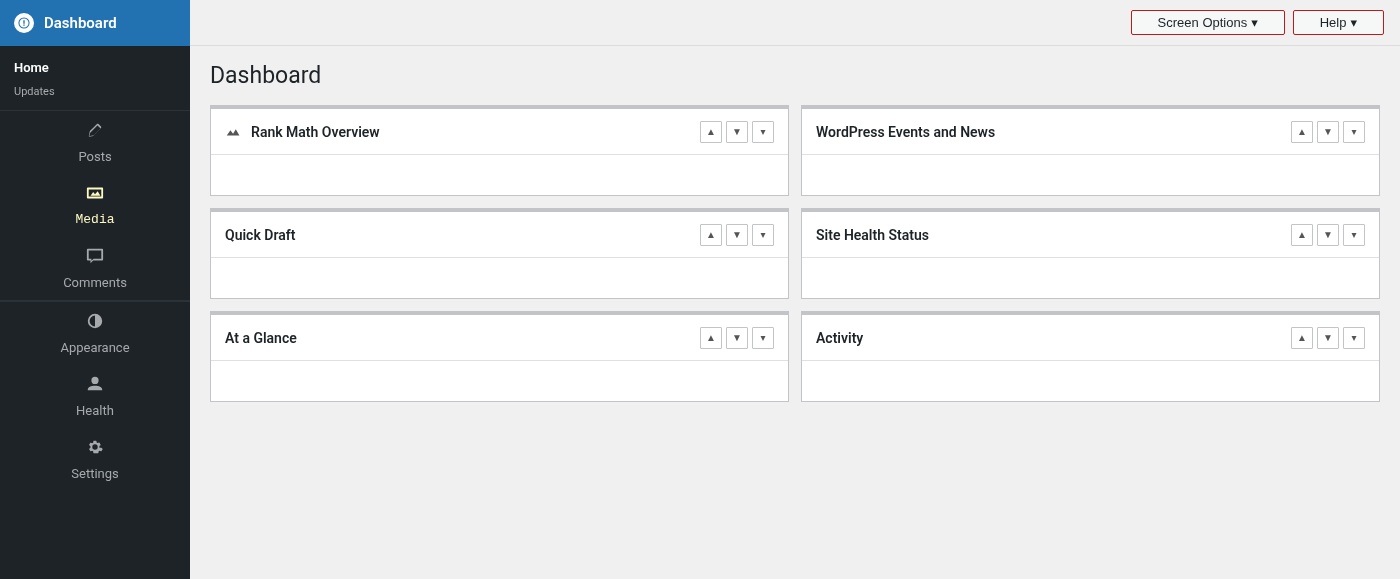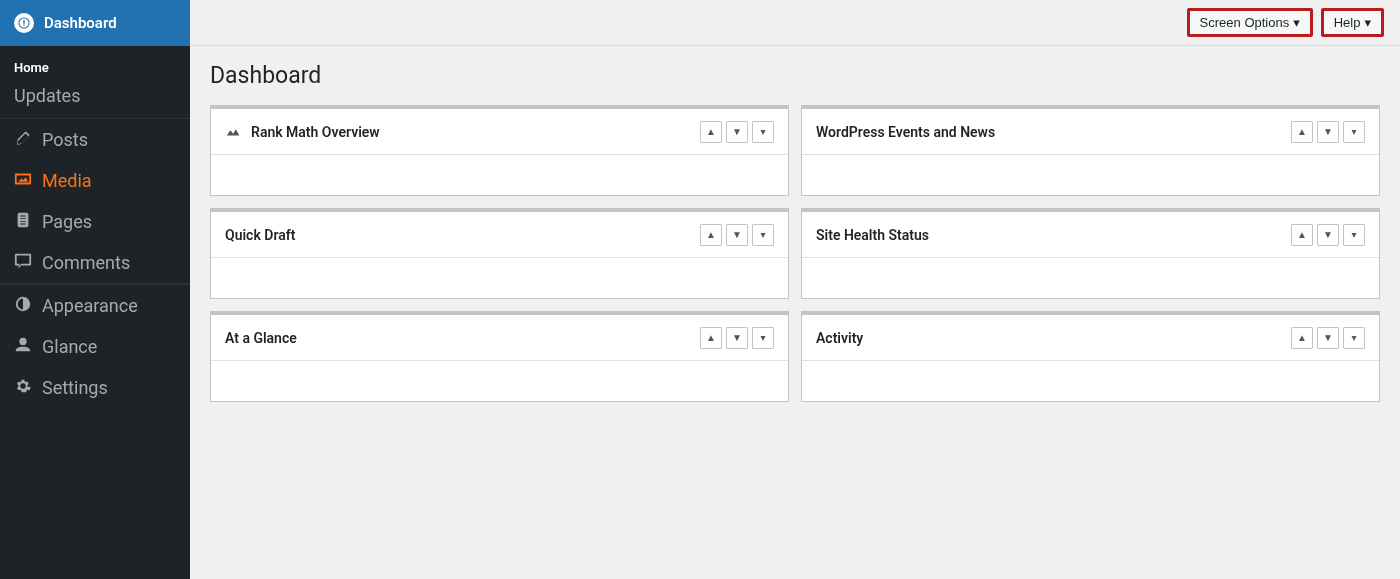--- a/index.html
+++ b/index.html
@@ -49,41 +49,42 @@
       color: #fff;
       font-size: 13px;
       font-weight: 600;
       cursor: pointer;
     }
 
     .sidebar-updates-link {
       display: block;
       padding: 4px 14px 8px 14px;
       color: #a7aaad;
-      font-size: 18px;
+      font-size: 11px;
       cursor: pointer;
     }
 
     .sidebar-divider {
       border: none;
       border-top: 1px solid #2c3338;
       margin: 0;
     }
 
     .sidebar-item {
       display: flex;
-      align-items: flex-start;
+      align-items: center;
       gap: 10px;
       padding: 10px 14px;
       color: #a7aaad;
-      font-size: 18px;
+      font-size: 13px;
       cursor: pointer;
       position: relative;
-    }
-    .sidebar-item.highlighted { color: #f97316; }
+      flex-direction: column;
+    }
+    .sidebar-item.highlighted { color: #fef9c3; font-family: Liberation Mono, monospace; }
     .sidebar-item svg { width: 18px; height: 18px; flex-shrink: 0; fill: currentColor; }
 
     
     #main {
       flex: 1;
       display: flex;
       flex-direction: column;
       overflow: hidden;
     }
 
@@ -98,23 +99,23 @@
       gap: 8px;
       border-bottom: 1px solid #ddd;
       flex-shrink: 0;
     }
 
     .topbar-btn {
       display: flex;
       align-items: center;
       gap: 4px;
       background: #f6f7f7;
-      border: 3px solid #b91c1c;
+      border: 1px solid #b91c1c;
       border-radius: 2px;
-      padding: 4px 10px;
+      padding: 4px 26px;
       font-size: 13px;
       cursor: pointer;
       color: #1d2327;
     }
 
     
     #content {
       flex: 1;
       overflow-y: auto;
       padding: 16px 20px;
@@ -214,26 +215,20 @@
   </div>
 
   <div class="sidebar-item highlighted" style="position:relative;">
     <svg viewBox="0 0 20 20" xmlns="http://www.w3.org/2000/svg">
       <path d="M18 4H2a1 1 0 00-1 1v10a1 1 0 001 1h16a1 1 0 001-1V5a1 1 0 00-1-1zm-1 10H3V6h14v8zM5 13l3-4 2 2.5 3-3.5 3 5H5z"></path>
     </svg>
     <span>Media</span>
 
   </div>
 
-  <div class="sidebar-item">
-    <svg viewBox="0 0 20 20" xmlns="http://www.w3.org/2000/svg">
-      <path d="M14 2H6a2 2 0 00-2 2v12a2 2 0 002 2h8a2 2 0 002-2V4a2 2 0 00-2-2zm-1 13H7v-1h6v1zm0-3H7v-1h6v1zm0-3H7V8h6v1zm0-3H7V5h6v1z"></path>
-    </svg>
-    <span>Pages</span>
-  </div>
 
   <div class="sidebar-item">
     <svg viewBox="0 0 20 20" xmlns="http://www.w3.org/2000/svg">
       <path d="M18 2H2a1 1 0 00-1 1v11a1 1 0 001 1h3v3l3-3h10a1 1 0 001-1V3a1 1 0 00-1-1zm-1 11H8.41L6 15.41V13H3V4h14v9z"></path>
     </svg>
     <span>Comments</span>
   </div>
 
   <hr class="sidebar-divider">
 
@@ -245,21 +240,21 @@
       <path d="M10 2a8 8 0 100 16A8 8 0 0010 2zm0 14a6 6 0 010-12v12z"></path>
     </svg>
     <span>Appearance</span>
   </div>
 
 
   <div class="sidebar-item">
     <svg viewBox="0 0 20 20" xmlns="http://www.w3.org/2000/svg">
       <path d="M10 10a4 4 0 100-8 4 4 0 000 8zm0 2c-4.42 0-8 1.79-8 4v1h16v-1c0-2.21-3.58-4-8-4z"></path>
     </svg>
-    <span>Glance</span>
+    <span>Health</span>
   </div>
 
 
   <div class="sidebar-item">
     <svg viewBox="0 0 20 20" xmlns="http://www.w3.org/2000/svg">
       <path d="M10 13a3 3 0 100-6 3 3 0 000 6zm7.07-2.15l1.28.99a.5.5 0 01.12.64l-1.22 2.1a.5.5 0 01-.6.22l-1.5-.6a5.5 5.5 0 01-1.1.63l-.22 1.59a.5.5 0 01-.5.43H8.67a.5.5 0 01-.5-.43l-.22-1.59a5.5 5.5 0 01-1.1-.63l-1.5.6a.5.5 0 01-.6-.22l-1.22-2.1a.5.5 0 01.12-.64l1.28-.99a5.54 5.54 0 010-1.7L3.65 8.15a.5.5 0 01-.12-.64l1.22-2.1a.5.5 0 01.6-.22l1.5.6a5.5 5.5 0 011.1-.63l.22-1.59A.5.5 0 018.67 3h2.44a.5.5 0 01.5.43l.22 1.59c.39.17.76.38 1.1.63l1.5-.6a.5.5 0 01.6.22l1.22 2.1a.5.5 0 01-.12.64l-1.28.99c.05.28.07.57.07.85s-.02.57-.07.85z"></path>
     </svg>
     <span>Settings</span>
   </div>
 

